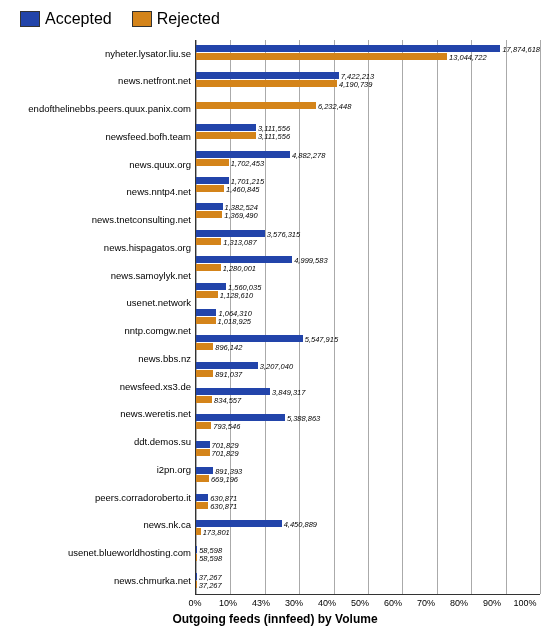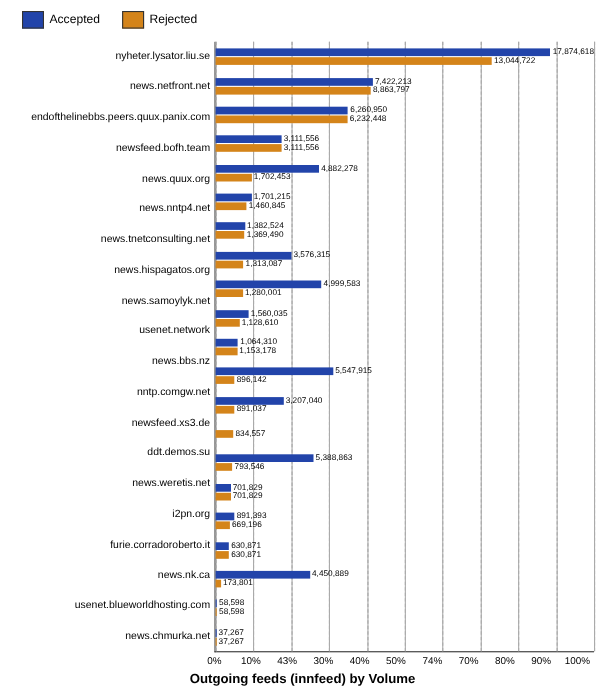--- a/index.html
+++ b/index.html
@@ -21,21 +21,21 @@
       display: flex;
       align-items: center;
       gap: 20px;
       margin-bottom: 8px;
       padding-left: 10px;
     }
     .legend-item {
       display: flex;
       align-items: center;
       gap: 5px;
-      font-size: 11px;
+      font-size: 16px;
     }
     .legend-box {
       width: 20px;
       height: 16px;
       border: 1px solid #333;
     }
     .legend-box.accepted { background: #2244aa; }
     .legend-box.rejected { background: #d4841a; }
 
     .chart-area {
@@ -87,22 +87,23 @@
       height: 18px;
       position: relative;
     }
     .bar-pair {
       display: flex;
       flex-direction: column;
       gap: 0px;
     }
     .bar-row {
       display: flex;
-      align-items: flex-end;
+      align-items: flex-start;
       height: 8px;
+      font-style: italic;
     }
     .bar-accepted {
       height: 7px;
       background: #2244aa;
       position: relative;
     }
     .bar-rejected {
       height: 7px;
       background: #d4841a;
       position: relative;
@@ -154,27 +155,27 @@
         <div class="y-label">nyheter.lysator.liu.se</div>
         <div class="y-label">news.netfront.net</div>
         <div class="y-label">endofthelinebbs.peers.quux.panix.com</div>
         <div class="y-label">newsfeed.bofh.team</div>
         <div class="y-label">news.quux.org</div>
         <div class="y-label">news.nntp4.net</div>
         <div class="y-label">news.tnetconsulting.net</div>
         <div class="y-label">news.hispagatos.org</div>
         <div class="y-label">news.samoylyk.net</div>
         <div class="y-label">usenet.network</div>
+        <div class="y-label">nntp.comgw.net</div>
         <div class="y-label">news.bbs.nz</div>
-        <div class="y-label">nntp.comgw.net</div>
         <div class="y-label">newsfeed.xs3.de</div>
+        <div class="y-label">news.weretis.net</div>
         <div class="y-label">ddt.demos.su</div>
-        <div class="y-label">news.weretis.net</div>
         <div class="y-label">i2pn.org</div>
-        <div class="y-label">furie.corradoroberto.it</div>
+        <div class="y-label">peers.corradoroberto.it</div>
         <div class="y-label">news.nk.ca</div>
         <div class="y-label">usenet.blueworldhosting.com</div>
         <div class="y-label">news.chmurka.net</div>
       </div>
 
     <div class="bars-area" id="bars-area">
         <div class="grid-line" style="left: 100%;"></div>
         <div class="grid-line" style="left: 90%;"></div>
         <div class="grid-line" style="left: 80%;"></div>
         <div class="grid-line" style="left: 70%;"></div>
@@ -200,30 +201,26 @@
             </div>
           </div>
           <div class="bar-group">
             <div class="bar-pair">
               <div class="bar-row">
                 <div class="bar-accepted" style="width: 41.5238%;"></div>
                 <span class="bar-label">7,422,213</span>
               </div>
               <div class="bar-row">
                 <div class="bar-rejected" style="width: 41.016%;"></div>
-                <span class="bar-label">8,863,797</span>
-              </div>
-            </div>
-          </div>
-          <div class="bar-group">
-            <div class="bar-pair">
-              <div class="bar-row">
-                <div class="bar-accepted" style="width: 35.027%;"></div>
-                <span class="bar-label">6,260,950</span>
-              </div>
+                <span class="bar-label">4,190,739</span>
+              </div>
+            </div>
+          </div>
+          <div class="bar-group">
+            <div class="bar-pair">
               <div class="bar-row">
                 <div class="bar-rejected" style="width: 34.8676%;"></div>
                 <span class="bar-label">6,232,448</span>
               </div>
             </div>
           </div>
           <div class="bar-group">
             <div class="bar-pair">
               <div class="bar-row">
                 <div class="bar-accepted" style="width: 17.4077%;"></div>
@@ -308,21 +305,21 @@
             </div>
           </div>
           <div class="bar-group">
             <div class="bar-pair">
               <div class="bar-row">
                 <div class="bar-accepted" style="width: 5.95431%;"></div>
                 <span class="bar-label">1,064,310</span>
               </div>
               <div class="bar-row">
                 <div class="bar-rejected" style="width: 5.7004%;"></div>
-                <span class="bar-label">1,153,178</span>
+                <span class="bar-label">1,018,925</span>
               </div>
             </div>
           </div>
           <div class="bar-group">
             <div class="bar-pair">
               <div class="bar-row">
                 <div class="bar-accepted" style="width: 31.0379%;"></div>
                 <span class="bar-label">5,547,915</span>
               </div>
               <div class="bar-row">
@@ -338,20 +335,24 @@
                 <span class="bar-label">3,207,040</span>
               </div>
               <div class="bar-row">
                 <div class="bar-rejected" style="width: 4.98493%;"></div>
                 <span class="bar-label">891,037</span>
               </div>
             </div>
           </div>
           <div class="bar-group">
             <div class="bar-pair">
+              <div class="bar-row">
+                <div class="bar-accepted" style="width: 21.5351%;"></div>
+                <span class="bar-label">3,849,317</span>
+              </div>
               <div class="bar-row">
                 <div class="bar-rejected" style="width: 4.66895%;"></div>
                 <span class="bar-label">834,557</span>
               </div>
             </div>
           </div>
           <div class="bar-group">
             <div class="bar-pair">
               <div class="bar-row">
                 <div class="bar-accepted" style="width: 25.8507%;"></div>
@@ -439,21 +440,21 @@
     </div>
   </div>
 
   <div class="x-axis-labels" id="x-axis-labels">
       <span class="x-axis-label">0%</span>
       <span class="x-axis-label">10%</span>
       <span class="x-axis-label">43%</span>
       <span class="x-axis-label">30%</span>
       <span class="x-axis-label">40%</span>
       <span class="x-axis-label">50%</span>
-      <span class="x-axis-label">74%</span>
+      <span class="x-axis-label">60%</span>
       <span class="x-axis-label">70%</span>
       <span class="x-axis-label">80%</span>
       <span class="x-axis-label">90%</span>
       <span class="x-axis-label">100%</span>
     </div>
 
   <div class="chart-title">Outgoing feeds (innfeed) by Volume</div>
 </div>
 
 </body></html>

